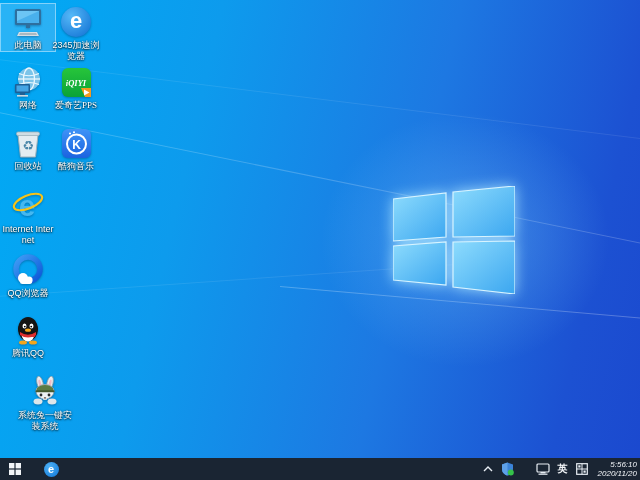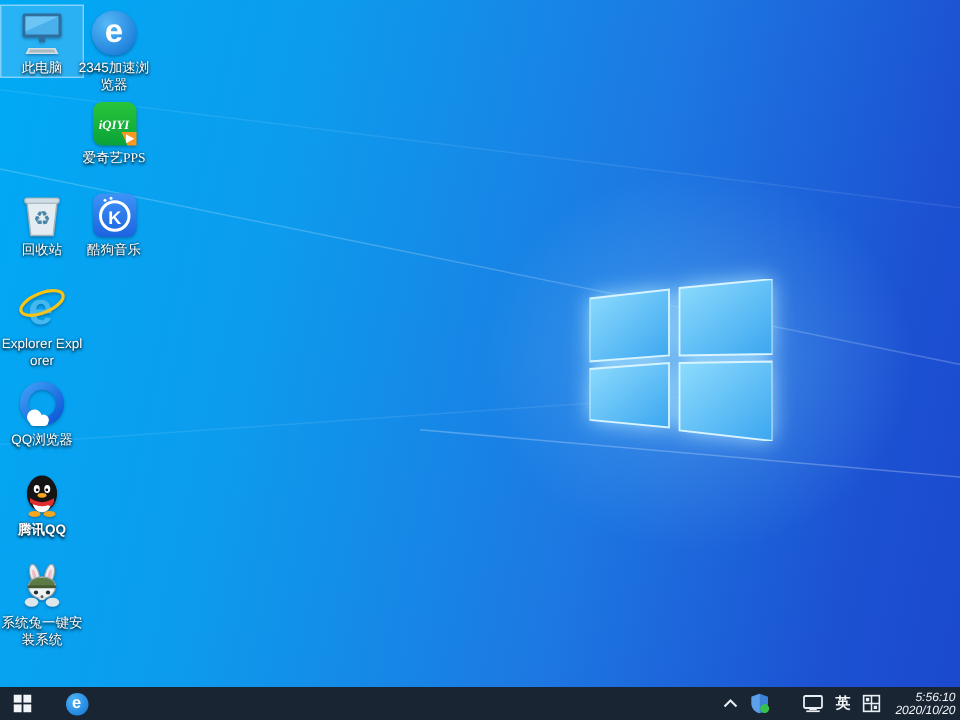--- a/index.html
+++ b/index.html
@@ -91,81 +91,97 @@
           <rect x="5" y="5" width="22" height="12" fill="#49b0ec"></rect>
           <polygon points="5,5 27,5 5,15" fill="#6cc5f4"></polygon>
           <rect x="14" y="19" width="4" height="3" fill="#2e6f9e"></rect>
           <polygon points="7,26 25,26 27,30 5,30" fill="#d6dee4"></polygon>
           <polygon points="8,27 24,27 25,29 7,29" fill="#aab9c2"></polygon>
         </svg>
       </div>
       <div class="lbl">此电脑</div>
     </div>
 
+    <div class="cell" style="left:1px; top:64px;">
+      <div class="art">
+        <svg width="32" height="32" viewBox="0 0 32 32">
+          <circle cx="17" cy="13" r="11" fill="#7cc4e9"></circle>
+          <ellipse cx="17" cy="13" rx="5.5" ry="11" fill="none" stroke="#eaf7fe" stroke-width="1.3"></ellipse>
+          <line x1="6" y1="13" x2="28" y2="13" stroke="#eaf7fe" stroke-width="1.3"></line>
+          <path d="M7,7.5 Q17,12 27,7.5" fill="none" stroke="#eaf7fe" stroke-width="1.2"></path>
+          <path d="M7,18.5 Q17,14.5 27,18.5" fill="none" stroke="#eaf7fe" stroke-width="1.2"></path>
+          <rect x="3" y="18" width="15" height="9" rx="1" fill="#1d5f96"></rect>
+          <rect x="4.5" y="19.5" width="12" height="6" fill="#44a5e4"></rect>
+          <rect x="8" y="27" width="5" height="2" fill="#1d5f96"></rect>
+          <rect x="5" y="29" width="11" height="1.6" fill="#cdd9e0"></rect>
+        </svg>
+      </div>
+      <div class="lbl">网络</div>
+    </div>
 
     <div class="cell" style="left:1px; top:125px;">
       <div class="art">
         <svg width="32" height="32" viewBox="0 0 32 32">
           <polygon points="6,8 26,8 23.5,30 8.5,30" fill="#e3ecf1" stroke="#9fb4bd" stroke-width="1"></polygon>
           <rect x="4.5" y="5" width="23" height="3.5" rx="1.5" fill="#cfdde4" stroke="#9fb4bd" stroke-width="0.8"></rect>
           <text x="16" y="23" font-size="13" text-anchor="middle" fill="#4a86a8">♻</text>
         </svg>
       </div>
       <div class="lbl">回收站</div>
     </div>
 
     <div class="cell" style="left:1px; top:188px;">
       <div class="art">
         <svg width="34" height="34" viewBox="0 0 34 34">
           <text x="16" y="27" font-size="30" font-weight="bold" text-anchor="middle" fill="#45b8f0">e</text>
           <ellipse cx="17" cy="13" rx="15" ry="6.5" fill="none" stroke="#f6c318" stroke-width="2.2" transform="rotate(-22 17 13)"></ellipse>
         </svg>
       </div>
-      <div class="lbl">Explorer Explorer</div>
+      <div class="lbl">Internet Internet</div>
     </div>
 
     <div class="cell" style="left:1px; top:252px;">
       <div class="art">
         <svg width="32" height="32" viewBox="0 0 32 32">
           <defs>
             <linearGradient id="qbr" x1="0" y1="0" x2="1" y2="1">
               <stop offset="0" stop-color="#3f9df5"></stop>
                 <stop offset="1" stop-color="#0b57d8"></stop>
             </linearGradient>
           </defs>
           <circle cx="16" cy="15" r="12" fill="none" stroke="url(#qbr)" stroke-width="5.5"></circle>
           <circle cx="11" cy="24" r="5" fill="#fff"></circle>
           <circle cx="17" cy="26" r="3.6" fill="#fff"></circle>
           <rect x="8" y="25" width="12" height="5" rx="2.5" fill="#fff"></rect>
         </svg>
       </div>
       <div class="lbl">QQ浏览器</div>
     </div>
 
-    <div class="cell" style="left:1px; top:312px;font-weight:bold;">
+    <div class="cell" style="left:1px; top:312px;">
       <div class="art">
         <svg width="32" height="32" viewBox="0 0 32 32">
           <ellipse cx="16" cy="15" rx="10" ry="12" fill="#141414"></ellipse>
           <ellipse cx="16" cy="20" rx="6.5" ry="7.5" fill="#fff"></ellipse>
           <ellipse cx="16" cy="15" rx="10" ry="8" fill="#141414"></ellipse>
           <ellipse cx="12.5" cy="12" rx="2" ry="2.6" fill="#fff"></ellipse>
           <ellipse cx="19.5" cy="12" rx="2" ry="2.6" fill="#fff"></ellipse>
           <circle cx="12.8" cy="12.6" r="0.9" fill="#000"></circle>
           <circle cx="19.2" cy="12.6" r="0.9" fill="#000"></circle>
           <ellipse cx="16" cy="16.2" rx="3" ry="1.6" fill="#f4a61d"></ellipse>
           <path d="M8,18 Q16,23.5 24,18 L24,21 Q16,26 8,21 Z" fill="#e02f2f"></path>
           <circle cx="21.5" cy="21.5" r="1.8" fill="#e02f2f"></circle>
           <ellipse cx="11" cy="28.6" rx="4" ry="2" fill="#f4a61d"></ellipse>
           <ellipse cx="21" cy="28.6" rx="4" ry="2" fill="#f4a61d"></ellipse>
         </svg>
       </div>
       <div class="lbl">腾讯QQ</div>
     </div>
 
-    <div class="cell" style="left:1px; top:374px;">
+    <div class="cell" style="left:18px; top:374px;">
       <div class="art">
         <svg width="32" height="32" viewBox="0 0 32 32">
           <ellipse cx="11" cy="7" rx="3" ry="7" fill="#e8eef1" stroke="#8fa0a8" stroke-width="0.8" transform="rotate(-14 11 7)"></ellipse>
           <ellipse cx="21" cy="7" rx="3" ry="7" fill="#e8eef1" stroke="#8fa0a8" stroke-width="0.8" transform="rotate(14 21 7)"></ellipse>
           <ellipse cx="11" cy="8" rx="1.2" ry="4.5" fill="#f3b9c4" transform="rotate(-14 11 8)"></ellipse>
           <ellipse cx="21" cy="8" rx="1.2" ry="4.5" fill="#f3b9c4" transform="rotate(14 21 8)"></ellipse>
           <path d="M7,15 a9,6.5 0 0 1 18,0 v0 a9,8 0 0 1 -18,0 Z" fill="#eef3f5" stroke="#8fa0a8" stroke-width="0.8"></path>
           <path d="M7.5,14 a8.5,5 0 0 1 17,0 l0,1 -17,0 Z" fill="#5c7a44"></path>
           <rect x="6.5" y="14.2" width="19" height="2" rx="1" fill="#44592f"></rect>
           <circle cx="12" cy="19" r="1.4" fill="#2b2b2b"></circle>
@@ -270,17 +286,17 @@
           <rect x="0.7" y="0.7" width="10.6" height="10.6" fill="none" stroke="#e8eef4" stroke-width="1.2"></rect>
           <line x1="0.7" y1="6" x2="11.3" y2="6" stroke="#e8eef4" stroke-width="1"></line>
           <line x1="6" y1="0.7" x2="6" y2="11.3" stroke="#e8eef4" stroke-width="1"></line>
           <rect x="2.3" y="2.3" width="2.2" height="2.2" fill="#e8eef4"></rect>
           <rect x="7.5" y="7.5" width="2.2" height="2.2" fill="#e8eef4"></rect>
         </svg>
       </div>
 
       <div class="clock">
         <div>5:56:10</div>
-        <div>2020/10/20</div>
+        <div>2020/11/20</div>
       </div>
     </div>
   </div>
 </div>
 
 </body></html>

